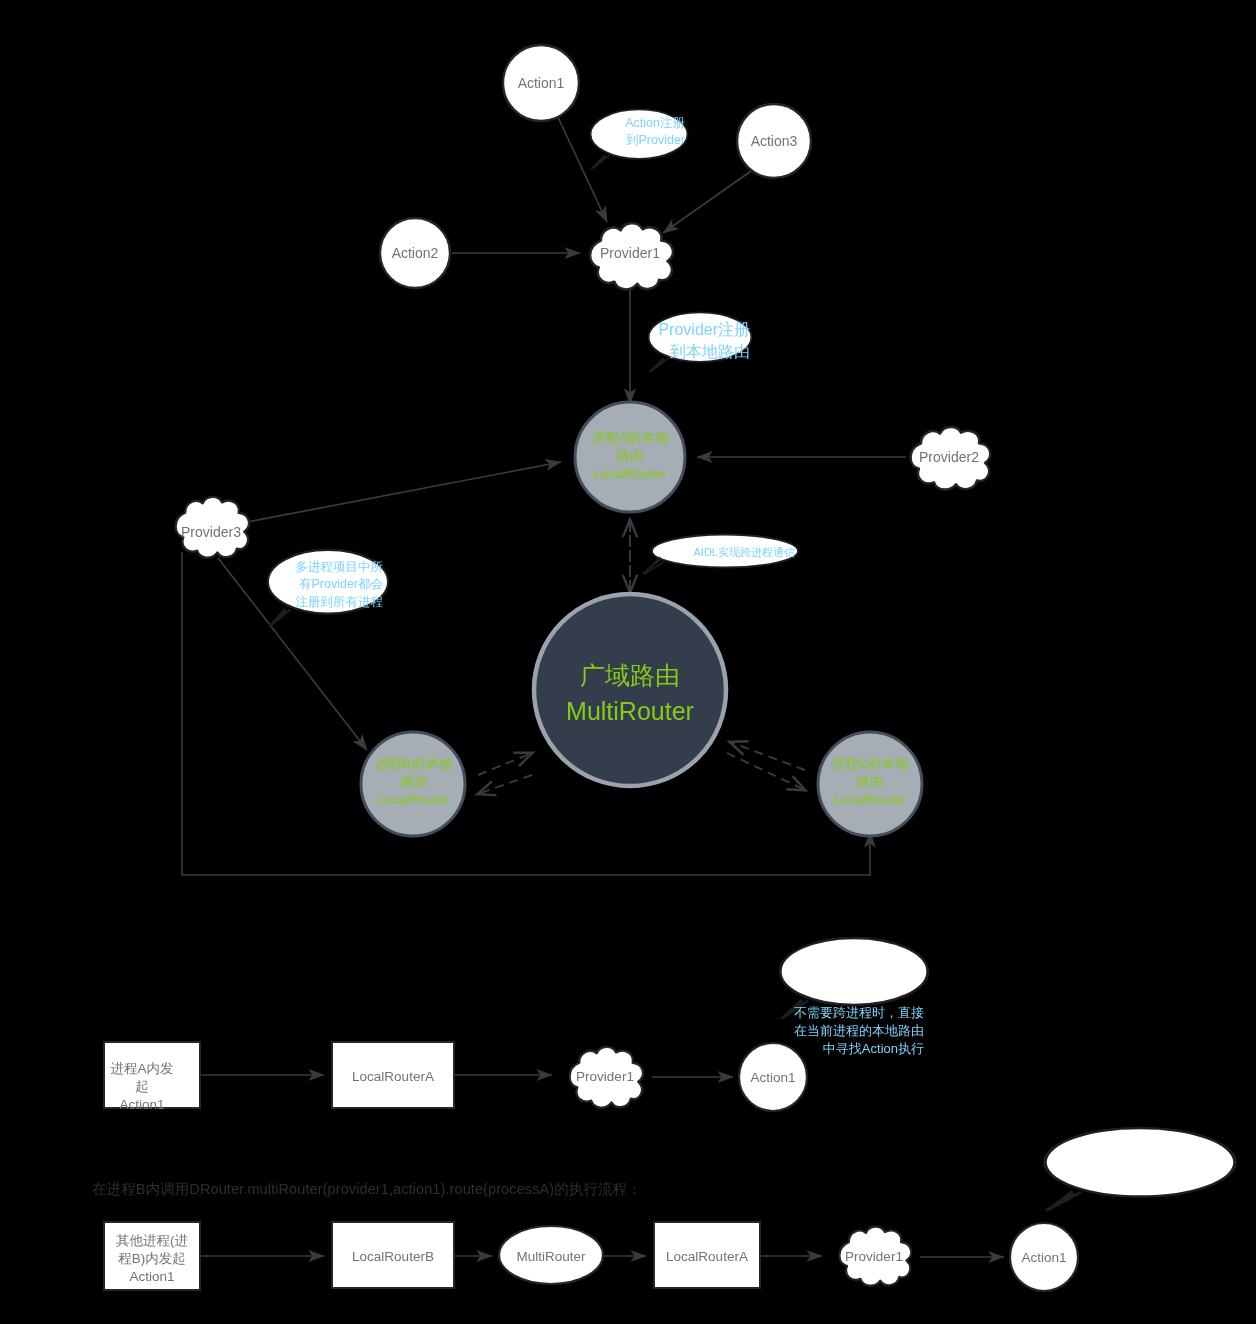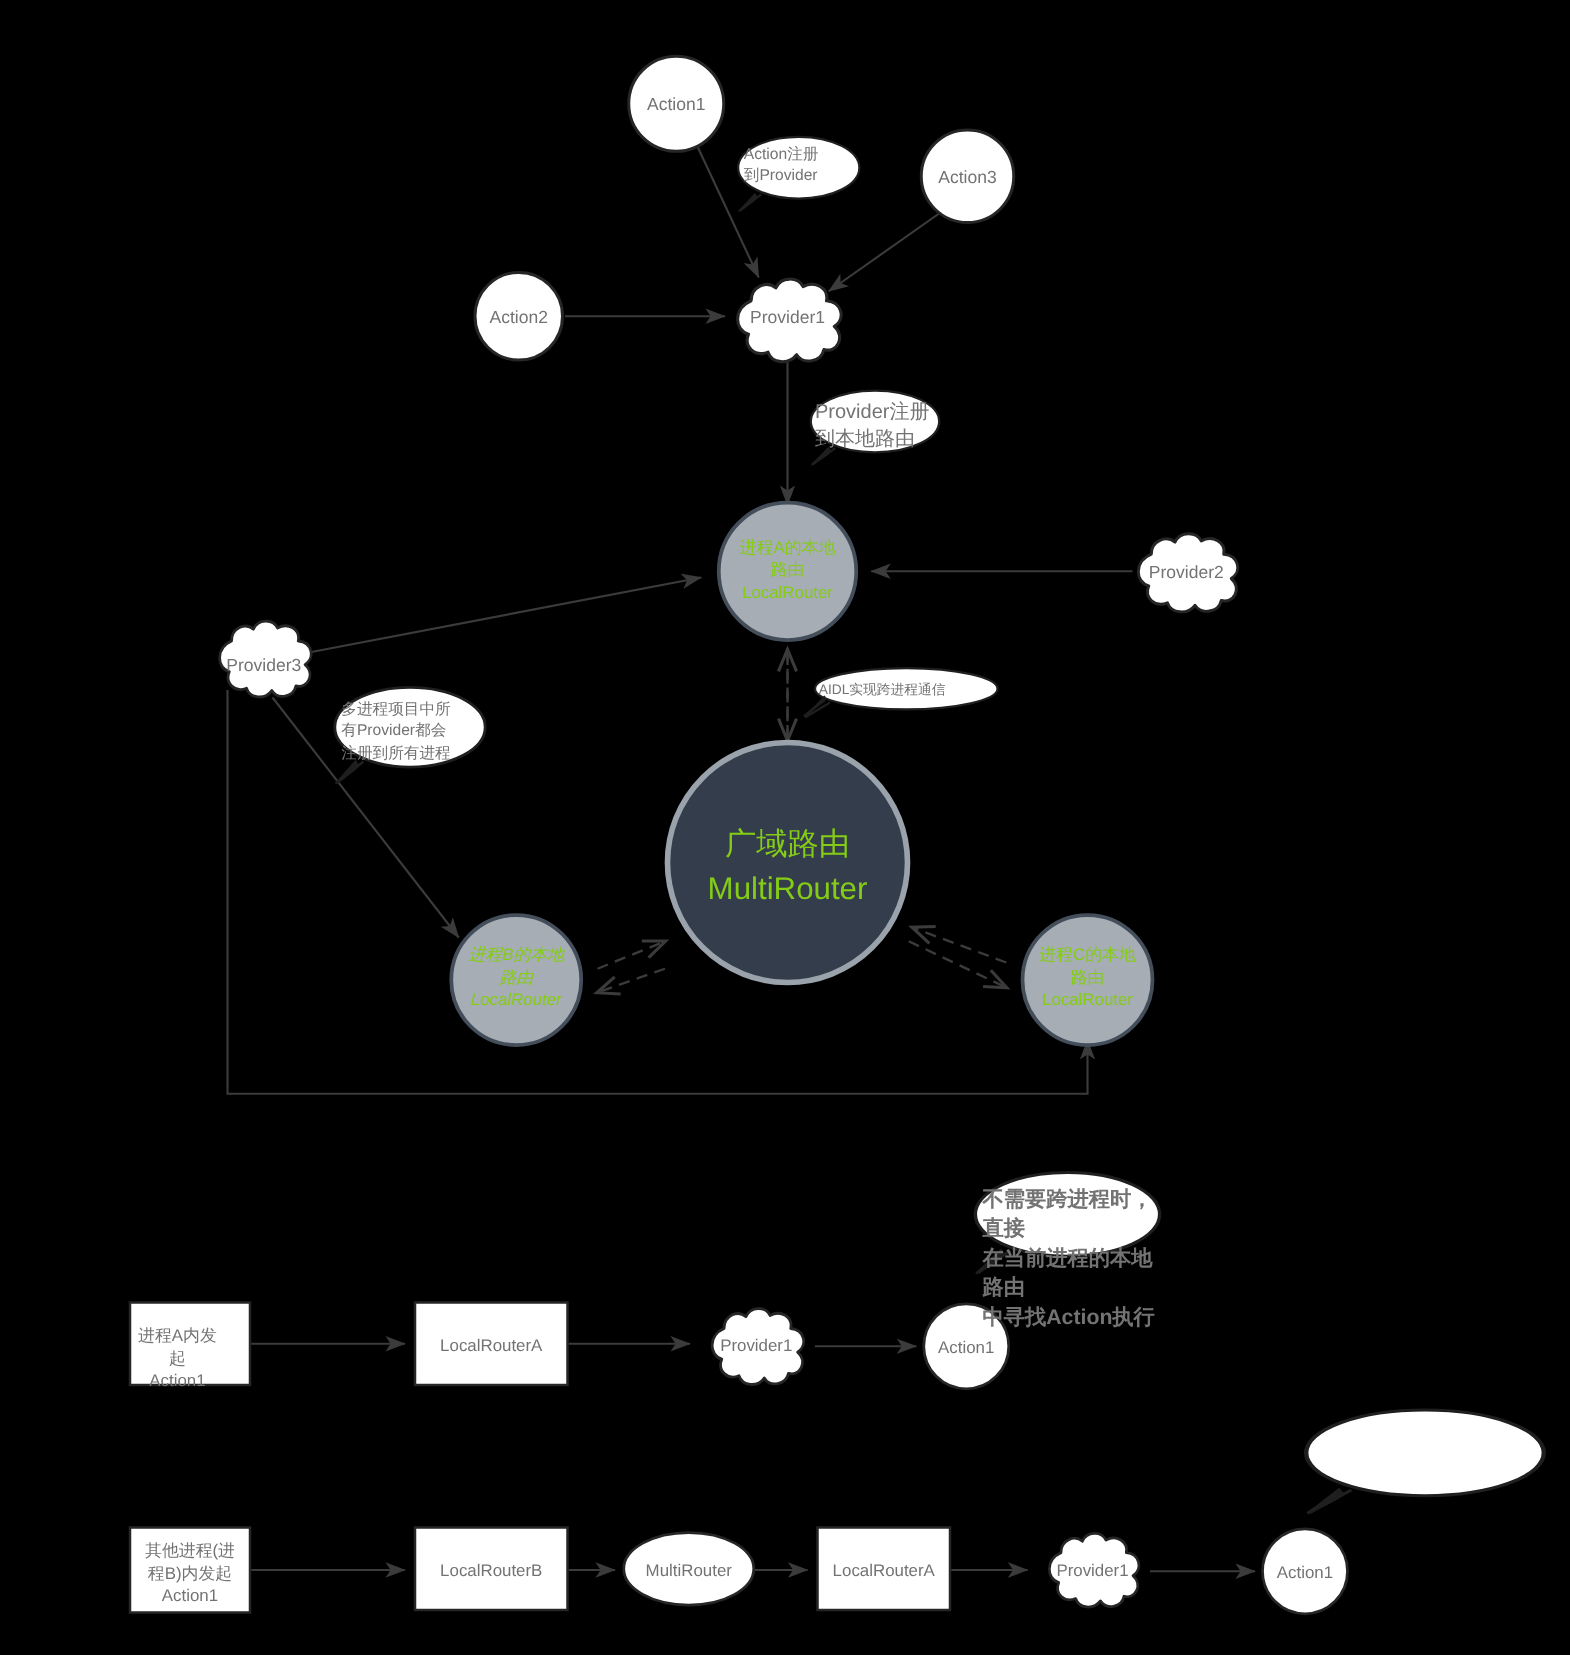--- a/index.html
+++ b/index.html
@@ -38,22 +38,22 @@
   .lbl-light { color: #84cc16; }
   .caption {
     position: absolute;
     color: #2f2f2f;
     font-size: 14.5px;
     white-space: nowrap;
     letter-spacing: 0.1px;
   }
   .bubble-text {
     position: absolute;
-    color: #737373;
-    text-align: left;
+    color: #7dd3fc;
+    text-align: right;
     line-height: 1.38;
     white-space: pre-line;
     pointer-events: none;
   }
 </style>
 </head>
 <body>
 
 <div id="stage">
 
@@ -201,30 +201,31 @@
 
   <div class="bubble-text" style="left:595px; top:115px; width:90px; font-size:12.5px;">Action注册
 到Provider</div>
   <div class="bubble-text" style="left:652px; top:319px; width:98px; font-size:16px;">Provider注册
 到本地路由</div>
   <div class="bubble-text" style="left:655px; top:545px; width:140px; font-size:11px;">AIDL实现跨进程通信</div>
   <div class="bubble-text" style="left:273px; top:559px; width:110px; font-size:12.5px;">多进程项目中所
 有Provider都会
 注册到所有进程</div>
 
-  <div class="bubble-text" style="left:786px; top:948px; width:138px; font-size:17px;font-weight:bold;">不需要跨进程时，直接
+  <div class="bubble-text" style="left:786px; top:1004px; width:138px; font-size:13px;">不需要跨进程时，直接
 在当前进程的本地路由
 中寻找Action执行</div>
 
   <div class="node-label lbl-dark" style="left:106px; top:1060px; width:72px; font-size:13.5px;text-align:center;">进程A内发起
 Action1</div>
   <div class="node-label lbl-dark" style="left:334px; top:1068px; width:118px; font-size:13.5px;">LocalRouterA</div>
   <div class="node-label lbl-dark" style="left:555px; top:1068px; width:100px; font-size:13.5px;">Provider1</div>
   <div class="node-label lbl-dark" style="left:723px; top:1069px; width:100px; font-size:13.5px;">Action1</div>
 
+  <div class="caption" style="left:92px; top:1180px;">在进程B内调用DRouter.multiRouter(provider1,action1).route(processA)的执行流程：</div>
 
   <div class="node-label lbl-dark" style="left:106px; top:1232px; width:92px; font-size:13.5px;">其他进程(进
 程B)内发起
 Action1</div>
   <div class="node-label lbl-dark" style="left:334px; top:1248px; width:118px; font-size:13.5px;">LocalRouterB</div>
   <div class="node-label lbl-dark" style="left:501px; top:1248px; width:100px; font-size:13.5px;">MultiRouter</div>
   <div class="node-label lbl-dark" style="left:656px; top:1248px; width:102px; font-size:13.5px;">LocalRouterA</div>
   <div class="node-label lbl-dark" style="left:824px; top:1248px; width:100px; font-size:13.5px;">Provider1</div>
   <div class="node-label lbl-dark" style="left:994px; top:1249px; width:100px; font-size:13.5px;">Action1</div>
 

